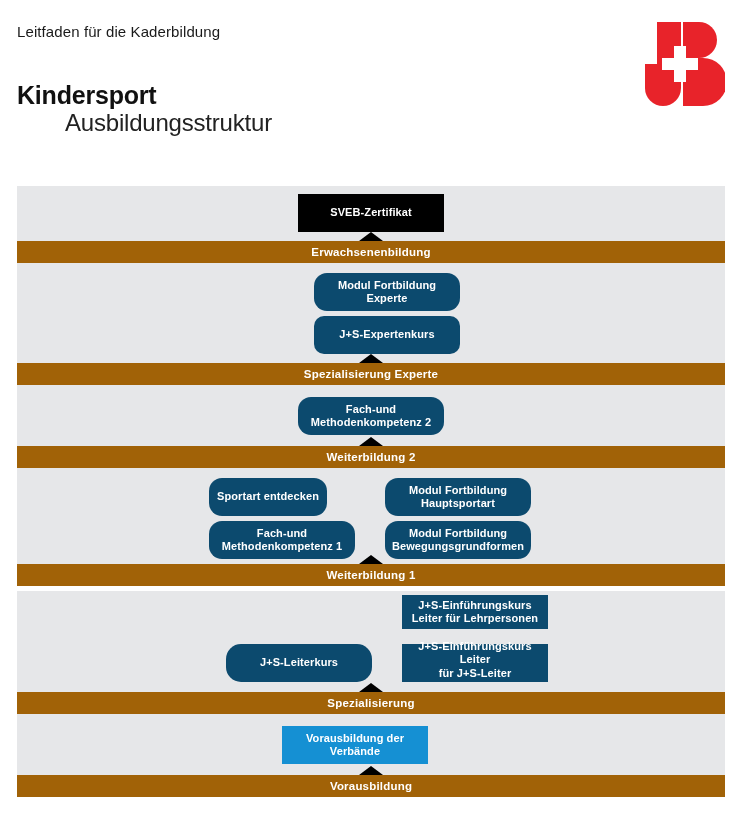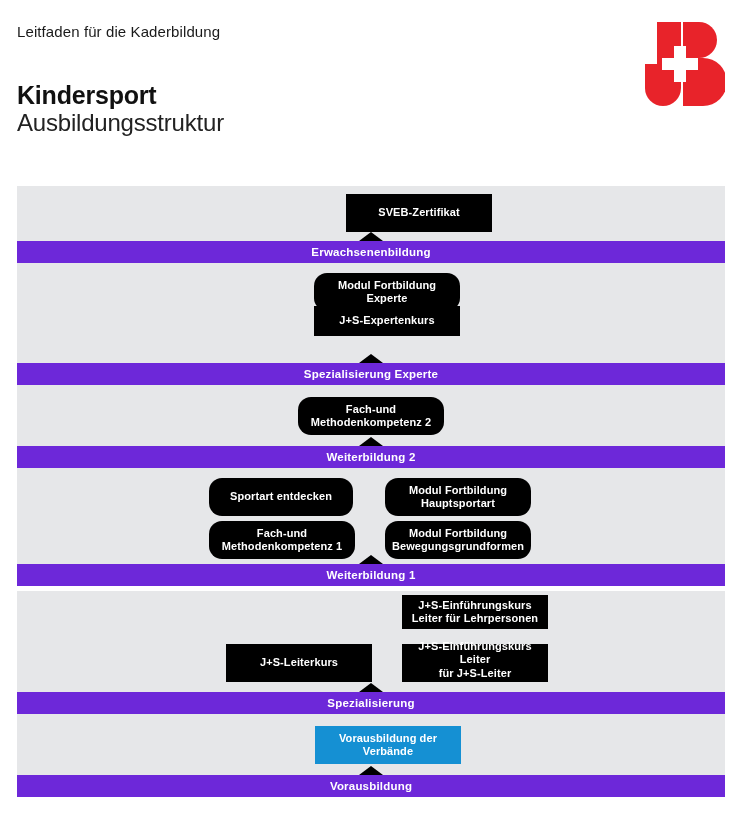--- a/index.html
+++ b/index.html
@@ -42,20 +42,21 @@
     letter-spacing: -.2px;
     white-space: nowrap;
   }
   #doc-subtitle {
     font-size: 24px;
     font-weight: normal;
     color: #222222;
     line-height: 28px;
     letter-spacing: -.2px;
     white-space: nowrap;
+    margin-left: 48px;
   }
 
   
   #logo {
     position: absolute;
     right: 17px; top: 18px;
     width: 88px;
     height: 96px;
   }
 
@@ -70,21 +71,21 @@
     position: absolute;
     left: 0;
     width: 708px;
     background: #e6e7e9;
   }
   .levelbar {
     position: absolute;
     left: 0;
     width: 708px;
     height: 22px;
-    background: #6d28d9;
+    background: #a16207;
     color: #ffffff;
     font-size: 11.5px;
     font-weight: bold;
     display: flex;
     align-items: center;
     justify-content: center;
     letter-spacing: .2px;
     box-sizing: border-box;
   }
   .levelbar .notch {
@@ -104,21 +105,21 @@
     align-items: center;
     justify-content: center;
     text-align: center;
     color: #ffffff;
     font-size: 11px;
     font-weight: bold;
     line-height: 13.5px;
     letter-spacing: .1px;
     padding: 2px 6px;
   }
-  .node.red   { background: #000000; }
+  .node.red   { background: #0c4a6e; }
   .node.blue  { background: #1590d3; }
   .node.black { background: #000000; }
   .node.round { border-radius: 13px; }
   .node.sharp { border-radius: 0; }
 </style>
 </head>
 <body>
 
 <div id="header">
 
@@ -146,57 +147,57 @@
         <rect x="25" y="40" width="36" height="12"></rect>
         <rect x="44" y="0" width="2" height="96"></rect>
       </g>
     </svg>
   </div>
 </div>
 
 <div id="diagram">
 
   <div class="band" style="top:0px;height:55px;"></div>
-  <div class="node black sharp" style="left:281px;top:8px;width:146px;height:38px;margin-left:48px;">
+  <div class="node black sharp" style="left:281px;top:8px;width:146px;height:38px;">
     <span>SVEB-Zertifikat</span>
   </div>
   <div class="levelbar" style="top:55px;">
     <span class="notch"></span>
     <span>Erwachsenenbildung</span>
   </div>
 
   <div class="band" style="top:77px;height:100px;"></div>
   <div class="node red round" style="left:297px;top:87px;width:146px;height:38px;">
     <span>
       <span>Modul Fortbildung</span><br>
       <span>Experte</span>
     </span>
   </div>
-  <div class="node red sharp" style="left:297px;top:120px;width:146px;height:30px;">
+  <div class="node red sharp" style="left:297px;top:130px;width:146px;height:38px;border-radius:10px;">
     <span>J+S-Expertenkurs</span>
   </div>
   <div class="levelbar" style="top:177px;">
     <span class="notch"></span>
     <span>Spezialisierung Experte</span>
   </div>
 
   <div class="band" style="top:199px;height:61px;"></div>
   <div class="node red round" style="left:281px;top:211px;width:146px;height:38px;">
     <span>
       <span>Fach-und</span><br>
       <span>Methodenkompetenz 2</span>
     </span>
   </div>
   <div class="levelbar" style="top:260px;">
     <span class="notch"></span>
     <span>Weiterbildung 2</span>
   </div>
 
   <div class="band" style="top:282px;height:101px;"></div>
-  <div class="node red round" style="left:192px;top:292px;width:144px;height:38px;">
+  <div class="node red round" style="left:192px;top:292px;width:118px;height:38px;">
     <span>Sportart entdecken</span>
   </div>
   <div class="node red round" style="left:368px;top:292px;width:146px;height:38px;">
     <span>
       <span>Modul Fortbildung</span><br>
       <span>Hauptsportart</span>
     </span>
   </div>
   <div class="node red round" style="left:192px;top:335px;width:146px;height:38px;">
     <span>
@@ -215,36 +216,36 @@
     <span>Weiterbildung 1</span>
   </div>
 
   <div class="band" style="top:405px;height:101px;"></div>
   <div class="node red sharp" style="left:385px;top:409px;width:146px;height:34px;">
     <span>
       <span>J+S-Einführungskurs</span><br>
       <span>Leiter für Lehrpersonen</span>
     </span>
   </div>
-  <div class="node red sharp" style="left:209px;top:458px;width:146px;height:38px;">
+  <div class="node red sharp" style="left:209px;top:458px;width:146px;height:38px;border-radius:15px;">
     <span>J+S-Leiterkurs</span>
   </div>
   <div class="node red sharp" style="left:385px;top:458px;width:146px;height:38px;align-items:flex-end;">
     <span>
       <span>J+S-Einführungskurs Leiter</span><br>
       <span>für J+S-Leiter</span>
     </span>
   </div>
   <div class="levelbar" style="top:506px;">
     <span class="notch"></span>
     <span>Spezialisierung</span>
   </div>
 
   <div class="band" style="top:528px;height:61px;"></div>
-  <div class="node blue sharp" style="left:298px;top:540px;width:146px;height:38px;">
+  <div class="node blue sharp" style="left:265px;top:540px;width:146px;height:38px;">
     <span>
       <span>Vorausbildung der</span><br>
       <span>Verbände</span>
     </span>
   </div>
   <div class="levelbar" style="top:589px;">
     <span class="notch"></span>
     <span>Vorausbildung</span>
   </div>
 

